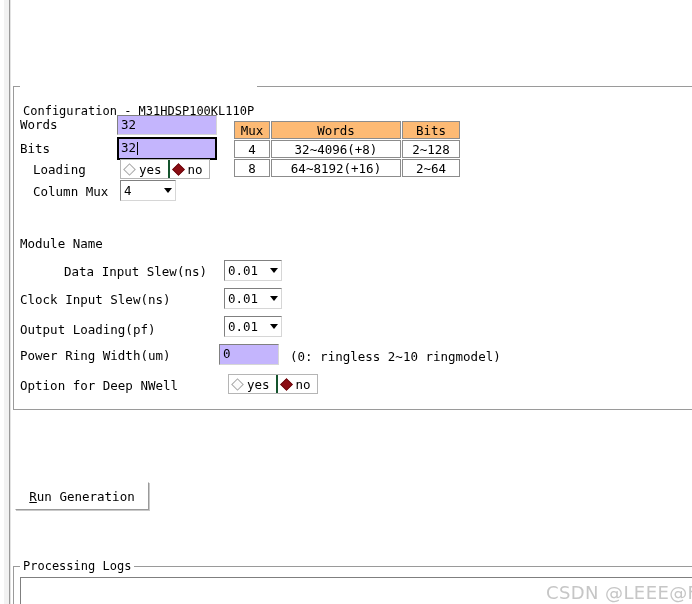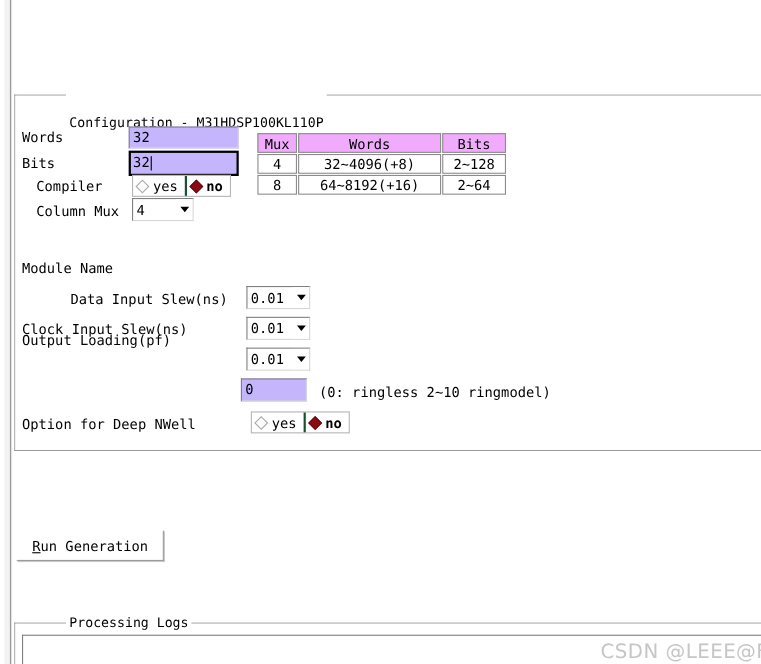--- a/index.html
+++ b/index.html
@@ -60,21 +60,20 @@
   }
   .groupbox-title {
     position: absolute;
     background: #ffffff;
     padding: 0 3px;
     font-family: "DejaVu Sans Mono", monospace;
     font-size: 12px;
     white-space: pre;
     line-height: 13px;
     color: #000;
-    margin-left: 40px;
   }
 
   
   .lbl {
     position: absolute;
     white-space: pre;
     font-family: "DejaVu Sans Mono", monospace;
     font-size: 12.5px;
     line-height: 14px;
     color: #000;
@@ -159,21 +158,21 @@
   .radio-item {
     display: flex;
     align-items: center;
     padding: 0 6px 0 4px;
     font-family: "DejaVu Sans Mono", monospace;
     font-size: 12.5px;
     white-space: pre;
     border-right: 2px solid #14532d;
     color: #000;
   }
-  .radio-item:last-child { border-right: none; font-weight: bold; }
+  .radio-item:last-child { border-right: none; }
   .diamond {
     width: 9px; height: 9px;
     transform: rotate(45deg);
     margin-right: 5px;
     box-sizing: border-box;
     flex: none;
   }
   .diamond.off {
     background: #fbfbfb;
     border: 1px solid #a8a8a8;
@@ -197,21 +196,21 @@
     border: 1px solid #8c8c8c;
     background: #ffffff;
     text-align: center;
     padding: 0px 4px;
     height: 16px;
     font-weight: normal;
     white-space: pre;
     color: #000;
     line-height: 15px;
   }
-  .muxtable th { background: #f0abfc; }
+  .muxtable th { background: #fdba74; }
 
   
   .pushbutton {
     position: absolute;
     box-sizing: border-box;
     background: #ffffff;
     border: 1px solid #a0a0a0;
     border-top-color: #ffffff;
     border-left-color: #ffffff;
     border-right-color: #9a9a9a;
@@ -277,21 +276,21 @@
   <div class="lbl" style="left:20px; top:118px;">Words</div>
   <div class="textfield" style="left:117px; top:115px; width:100px; height:20px;">
     <span>32</span>
   </div>
 
   <div class="lbl" style="left:20px; top:142px;">Bits</div>
   <div class="textfield focused" style="left:117px; top:137px; width:100px; height:23px;">
     <span>32</span><span class="caret"></span>
   </div>
 
-  <div class="lbl" style="left:33px; top:163px;">Compiler</div>
+  <div class="lbl" style="left:33px; top:163px;">Loading</div>
   <div class="radiogroup" style="left:120px; top:159px; height:20px;">
     <div class="radio-item">
       <span class="diamond off"></span>
       <span>yes</span>
     </div>
     <div class="radio-item">
       <span class="diamond on"></span>
       <span>no</span>
     </div>
   </div>
@@ -337,28 +336,29 @@
   </div>
 
   <div class="lbl" style="left:20px; top:293px;">Clock Input Slew(ns)</div>
   <div class="combo" style="left:224px; top:288px; width:58px; height:21px;">
     <span class="combo-value">0.01</span>
     <span class="combo-arrowbox">
       <span class="arrow-down"></span>
     </span>
   </div>
 
-  <div class="lbl" style="left:20px; top:303px;">Output Loading(pf)</div>
+  <div class="lbl" style="left:20px; top:323px;">Output Loading(pf)</div>
   <div class="combo" style="left:224px; top:316px; width:58px; height:21px;">
     <span class="combo-value">0.01</span>
     <span class="combo-arrowbox">
       <span class="arrow-down"></span>
     </span>
   </div>
 
+  <div class="lbl" style="left:20px; top:349px;">Power Ring Width(um)</div>
   <div class="textfield" style="left:219px; top:344px; width:60px; height:21px;">
     <span>0</span>
   </div>
   <div class="hint" style="left:290px; top:349px;">(0: ringless 2~10 ringmodel)</div>
 
   <div class="lbl" style="left:20px; top:379px;">Option for Deep NWell</div>
   <div class="radiogroup" style="left:228px; top:374px; height:20px;">
     <div class="radio-item">
       <span class="diamond off"></span>
       <span>yes</span>

